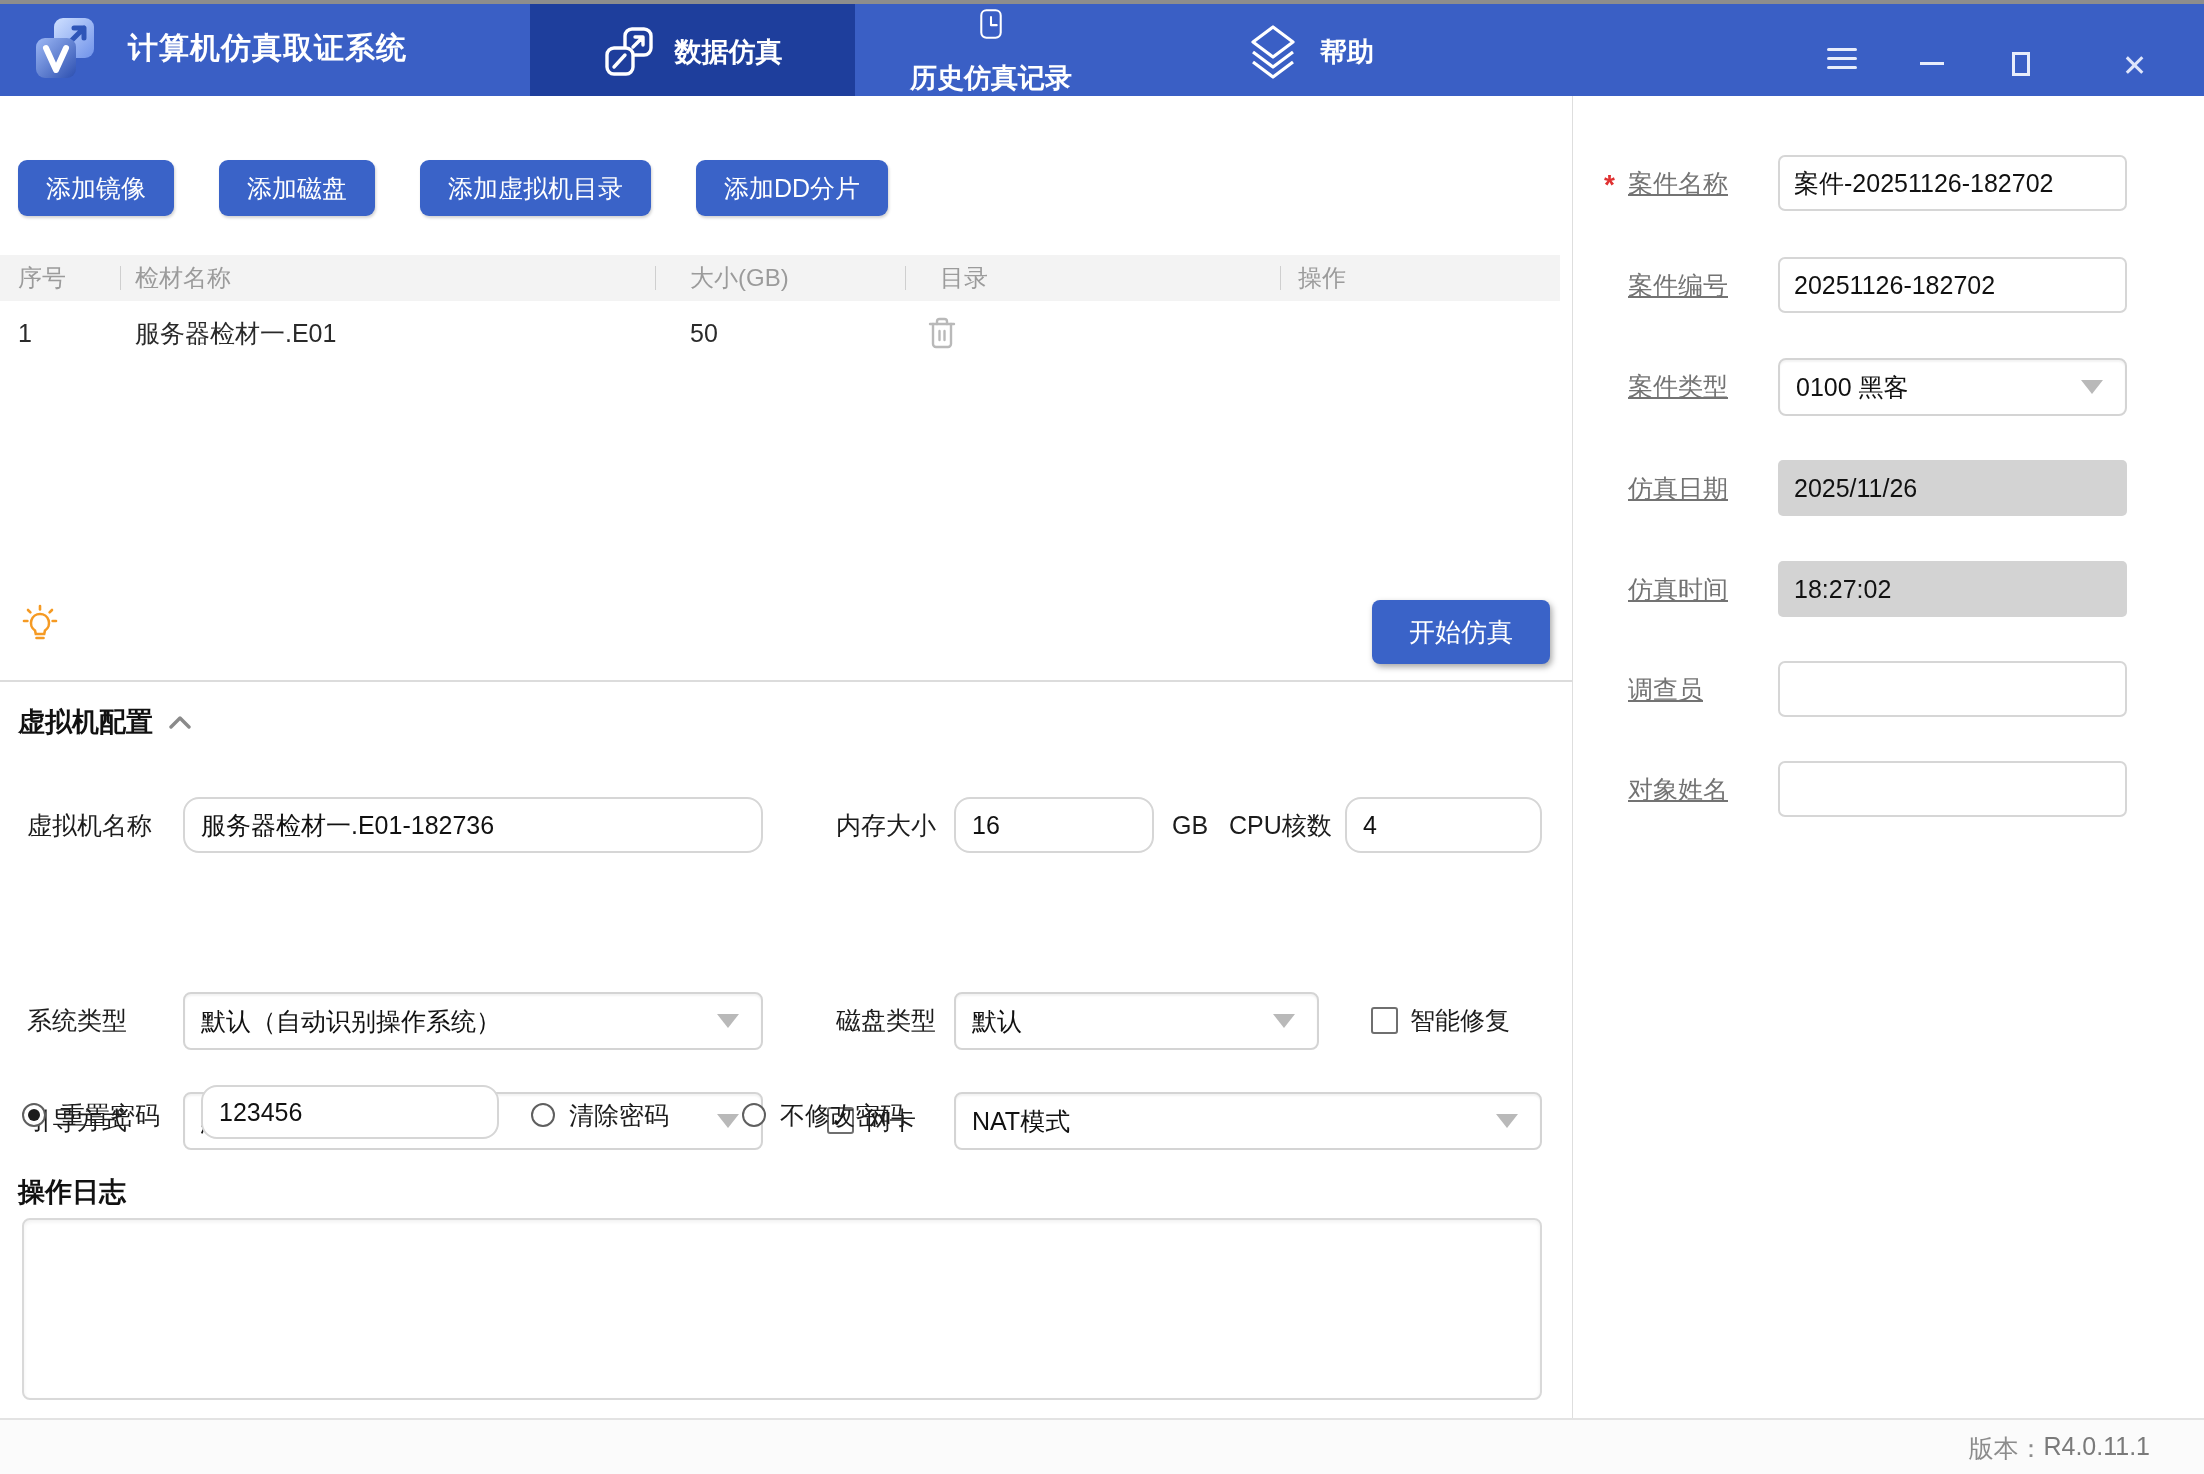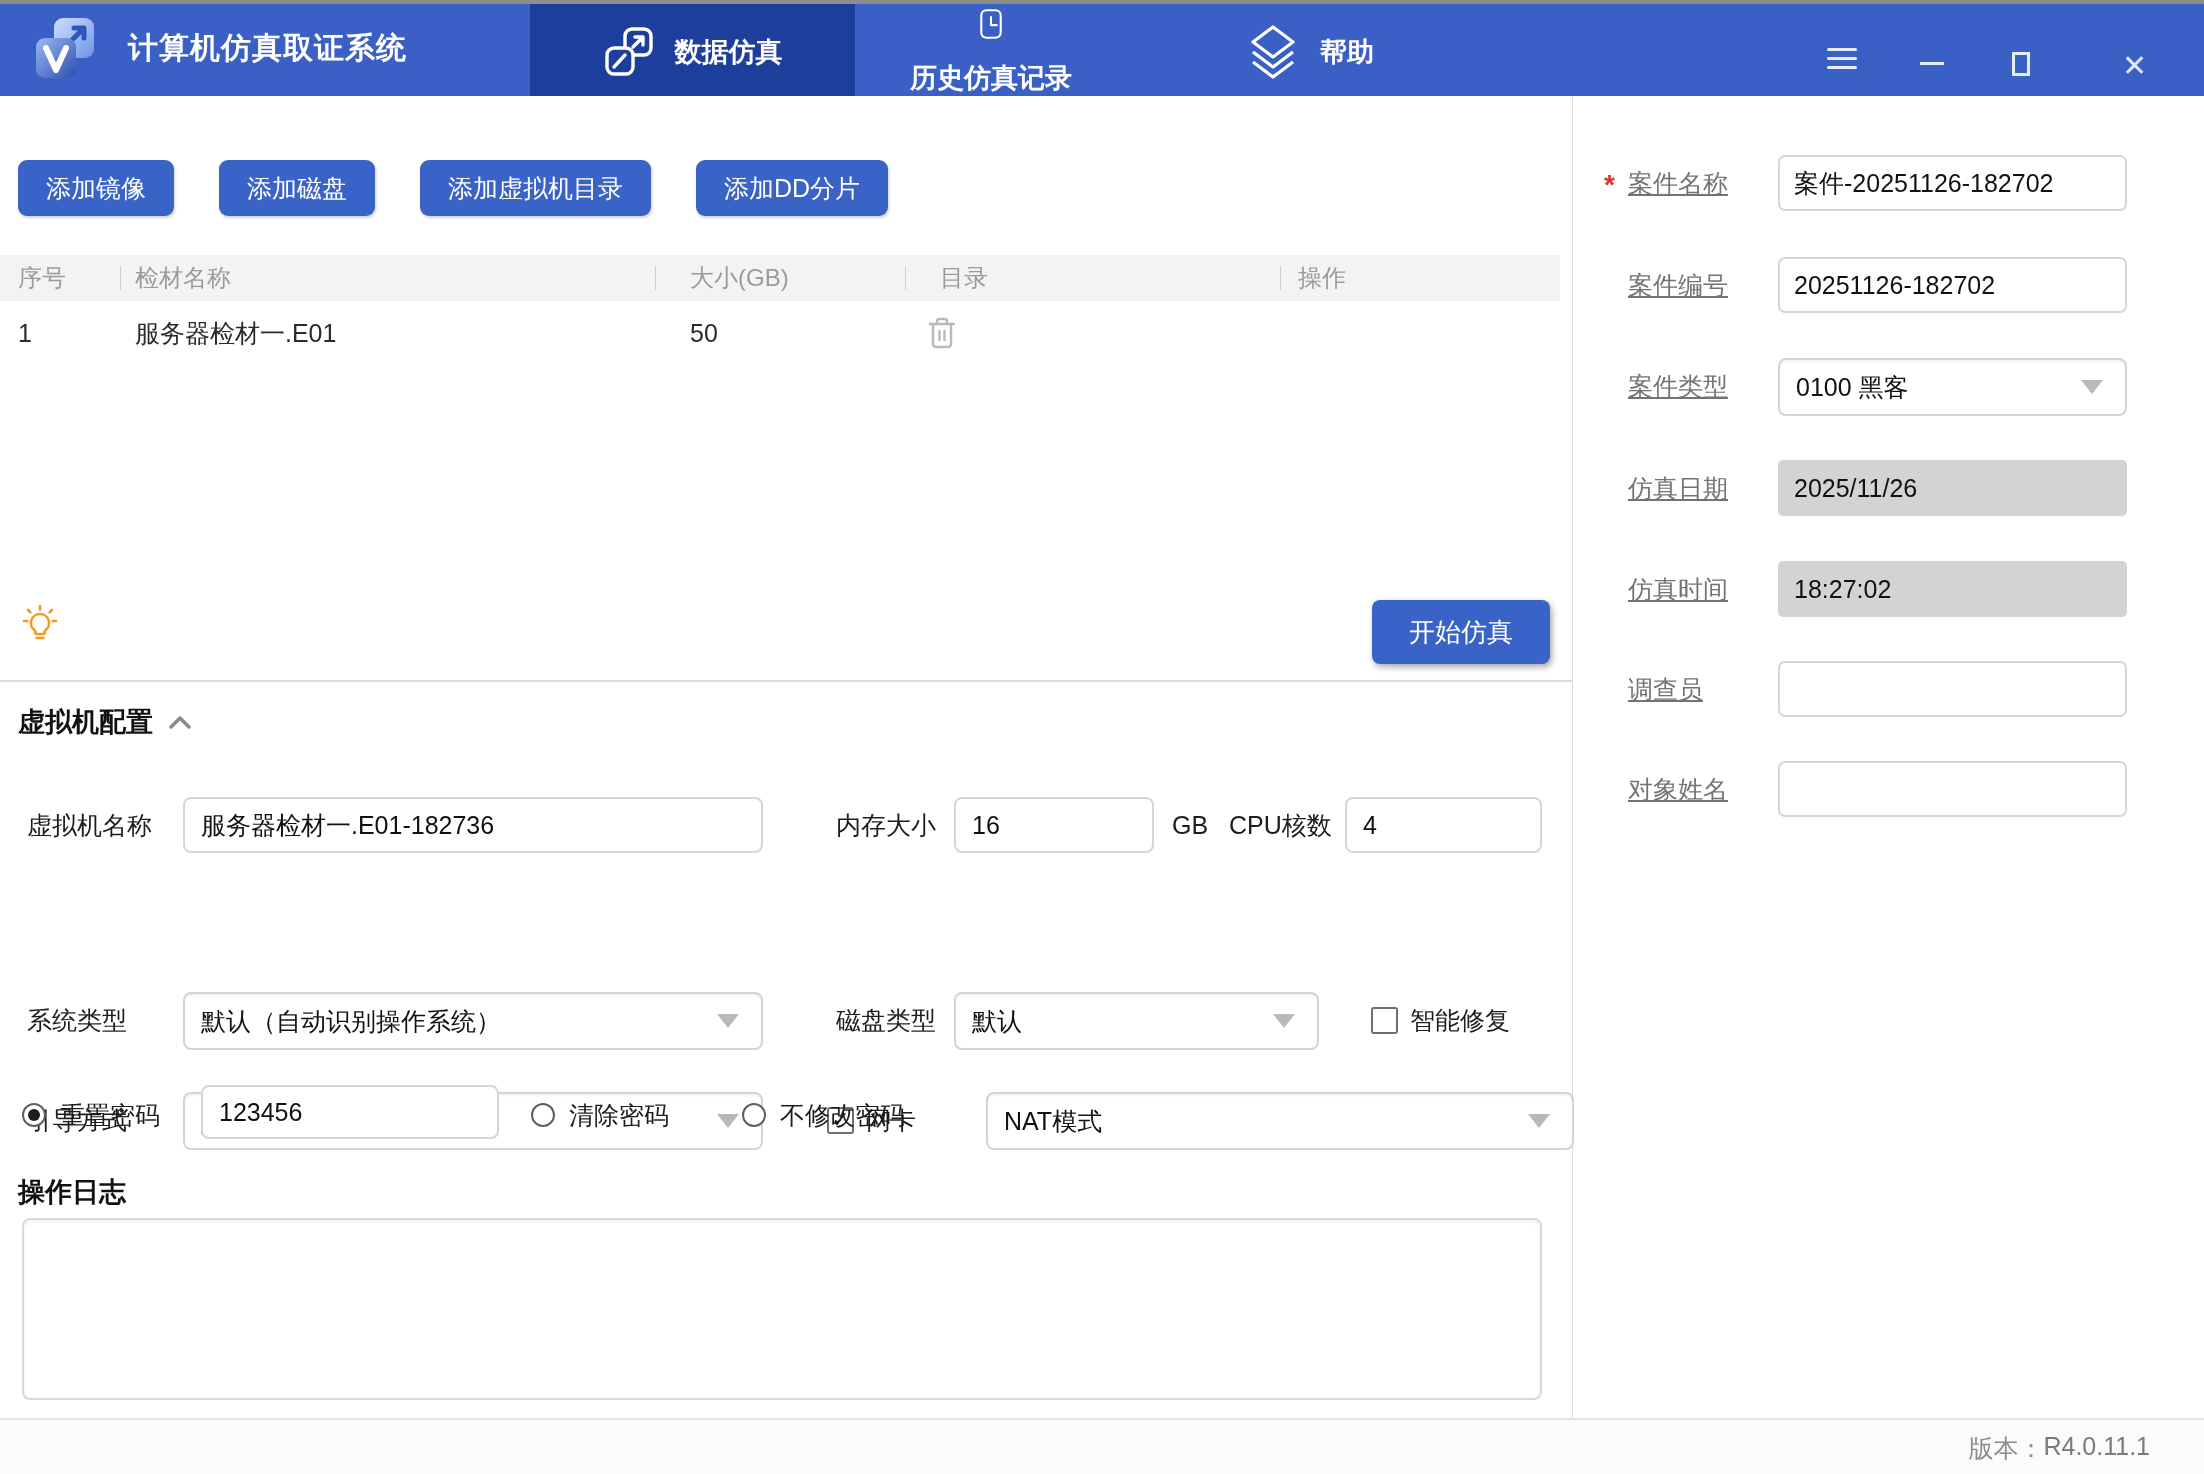--- a/index.html
+++ b/index.html
@@ -47,21 +47,21 @@
   .trash { margin-left:2px; cursor:pointer; }
 
   
   .bulb { position:absolute; top:508px; left:20px; }
   .start-btn { position:absolute; top:504px; left:1372px; width:178px; height:64px; background:#3a63c8; color:#fff; font-size:26px; border:none; border-radius:8px; cursor:pointer; box-shadow:2px 3px 6px rgba(0,0,0,.35); font-family:inherit; }
   .hdivider { position:absolute; top:584px; left:0; width:1573px; height:2px; background:#dcdcdc; }
 
   
   .vm-title { position:absolute; top:608px; left:18px; font-size:27px; font-weight:bold; color:#111; display:flex; align-items:center; gap:16px; cursor:pointer; }
   .flabel { position:absolute; font-size:25px; color:#1c1c1c; line-height:56px; height:56px;margin-left:9px; }
-  .tinput { position:absolute; height:56px; border:2px solid #d6d6d6; border-radius:8px; font-size:25px; padding:0 16px; color:#111; font-family:inherit; background:#fff; outline:none; }
+  .tinput { position:absolute; height:56px; border:2px solid #d6d6d6; border-radius:16px; font-size:25px; padding:0 16px; color:#111; font-family:inherit; background:#fff; outline:none; }
   .select { position:absolute; height:58px; border:2px solid #d4d4d4; border-radius:8px; background:#fff; display:flex; align-items:center; padding:0 16px; font-size:25px; color:#111; cursor:pointer; box-shadow:inset 0 2px 2px rgba(0,0,0,.05); }
   .select .arrow { position:absolute; right:22px; top:50%; transform:translateY(-50%); width:0; height:0; border-left:11px solid transparent; border-right:11px solid transparent; border-top:14px solid #b9b9b9; }
   .checkbox { width:27px; height:27px; border:2px solid #6f6f6f; border-radius:3px; display:inline-flex; align-items:center; justify-content:center; background:#fff; cursor:pointer; flex:none; }
   .checkbox.checked::after { content:"✓"; font-size:22px; font-weight:bold; color:#111; line-height:1; }
   .check-wrap { position:absolute; display:flex; align-items:center; gap:12px; height:56px; font-size:25px; cursor:pointer; }
   .radio { width:24px; height:24px; border:2px solid #5f5f5f; border-radius:50%; display:inline-flex; align-items:center; justify-content:center; background:#fff; cursor:pointer; flex:none; }
   .radio.selected::after { content:""; width:12px; height:12px; border-radius:50%; background:#1c1c1c; }
   .radio-wrap { position:absolute; display:flex; align-items:center; gap:14px; height:52px; font-size:25px; cursor:pointer; }
 
   .log-title { position:absolute; top:1078px; left:18px; font-size:27px; font-weight:bold; color:#111; }
@@ -243,21 +243,21 @@
 
     <div class="flabel" style="left:18px; top:996px;">引导方式</div>
     <div class="select" style="left:183px; top:996px; width:580px;">
       <span>默认</span>
       <span class="arrow"></span>
     </div>
     <div class="check-wrap" style="left:827px; top:996px;">
       <span class="checkbox checked"></span>
       <span>网卡</span>
     </div>
-    <div class="select" style="left:954px; top:996px; width:588px;margin-left:32px;">
+    <div class="select" style="left:954px; top:996px; width:588px;">
       <span>NAT模式</span>
       <span class="arrow"></span>
     </div>
 
     <div class="radio-wrap" style="left:22px; top:993px; top:993px;" hidden=""></div>
     <div class="radio-wrap" style="left:22px; top:993px;">
       <span class="radio selected"></span>
       <span>重置密码</span>
     </div>
     <input class="tinput" style="left: 201px; top: 989px; width: 298px; height: 54px;" value="123456">

